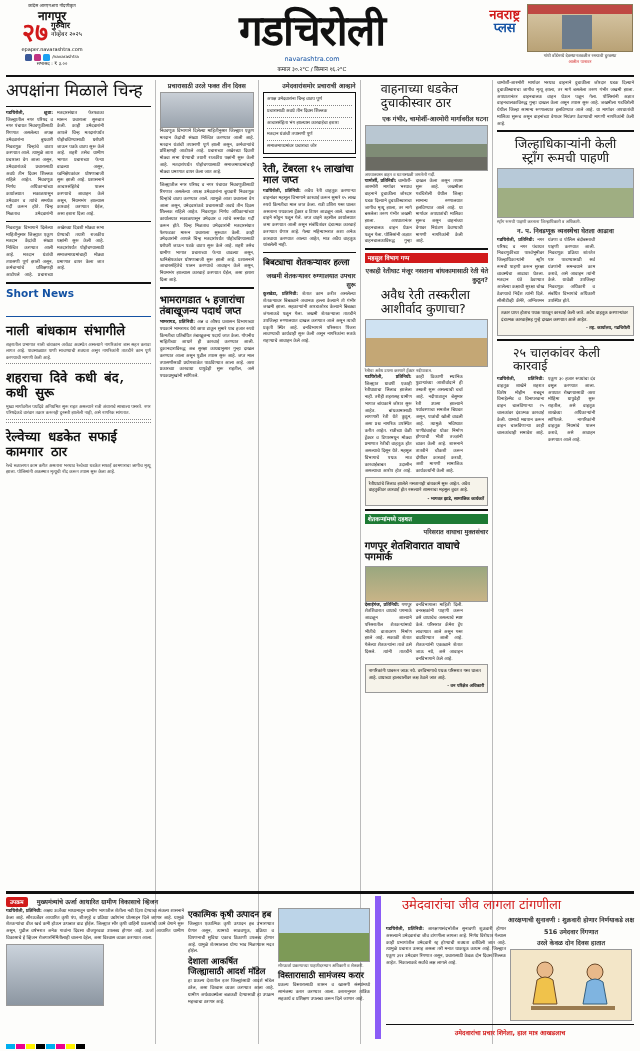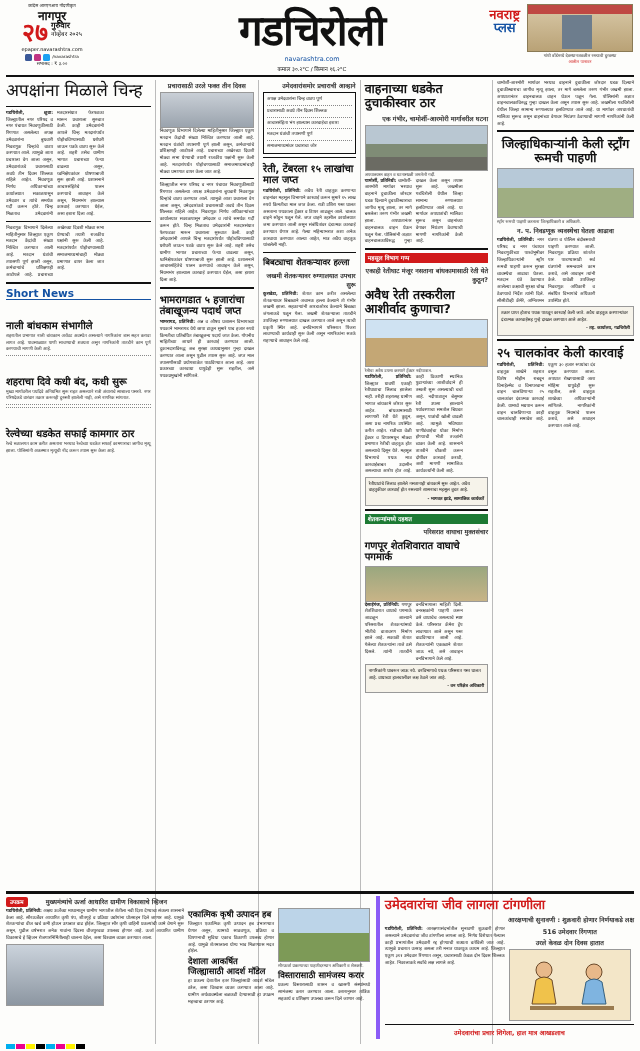--- a/index.html
+++ b/index.html
@@ -37,21 +37,21 @@
   
   .cols{display:flex;gap:4px;margin-top:3px;height:964px;}
   .col{display:flex;flex-direction:column;}
   .c1{width:150px;} .c2{width:98px;} .c3{width:96px;} .c4{width:128px;} .c5{width:142px;}
 
   .hr{border-top:1px solid #111;margin:3px 0;}
   .hr2{border-top:2px solid #111;margin:3px 0;}
   .vline{border-left:1px solid #bbb;}
 
   h1.head{font-size:17px;font-weight:normal;line-height:1.05;margin:2px 0 3px;}
-  h2.head{font-size:12.5px;font-weight:bold;line-height:1.1;margin:2px 0 3px;}
+  h2.head{font-size:12.5px;font-weight:normal;line-height:1.1;margin:2px 16px 3px;}
   h3.head{font-size:10px;font-weight:bold;line-height:1.12;margin:2px 0 3px;}
   h4.head{font-size:8.4px;font-weight:bold;line-height:1.15;margin:2px 0 2px;}
   .sub{font-size:6.4px;font-weight:bold;color:#333;margin:1px 0 2px;text-align:right;}
   .kicker{display:inline-block;background:#d11a1a;color:#fff;font-size:6px;font-weight:bold;padding:1px 3px;margin-bottom:2px;}
   .kicker.green{background:#1d7a34;}
 
   .body{font-size:4.5px;line-height:1.5;text-align:justify;color:#222;}
   .body.c2{column-count:2;column-gap:4px;}
   .dateline{font-size:4.6px;font-weight:bold;}
 
@@ -59,32 +59,32 @@
   .ph-road{background:linear-gradient(#b9c7d2 0 42%,#7f8c76 42% 70%,#6b6b63 70% 100%);}
   .ph-leopard{background:linear-gradient(#9aa77f,#c8b487);}
   .ph-people{background:linear-gradient(#b7c9d8 0 40%,#9fae82 40% 100%);}
   .ph-solar{background:linear-gradient(#bcd4e8 0 46%,#7d9a57 46% 100%);}
   .ph-men{background:linear-gradient(#c9cfd6,#9aa3ad);}
   .ph-cartoon{background:#f3e6c8;}
   .ph-sand{background:linear-gradient(#cfe2f2 0 40%,#c4a775 40% 100%);}
   .ph-portrait{background:linear-gradient(#cbd3dc,#8c96a1);}
   .cap{font-size:4.2px;color:#333;padding:1px 0;line-height:1.2;}
 
-  .shortnews .sn-title{display:flex;align-items:center;gap:3px;border-bottom:1.5px solid #1452a3;padding-bottom:0;}
+  .shortnews .sn-title{display:flex;align-items:center;gap:3px;border-bottom:1.5px solid #1452a3;padding-bottom:17px;}
   .sn-title .b{font-size:10.5px;font-weight:bold;color:#1452a3;}
-  .sn-item{font-size:10px;font-weight:bold;line-height:1.15;margin:20px 0 2px;}
+  .sn-item{font-size:13px;font-weight:bold;line-height:1.15;margin:8px 0 2px;font-family:Liberation Mono, monospace;}
   .sn-body{font-size:4.4px;line-height:1.45;text-align:justify;color:#333;}
 
   .quotebox{border:1px solid #999;background:#f6f3ea;padding:3px;font-size:4.4px;line-height:1.45;}
   .qname{font-size:4.4px;font-weight:bold;text-align:right;margin-top:2px;}
 
   .boxed{border:1px solid #111;padding:3px;}
   .dotline{border-top:1px dotted #888;margin:2px 0;}
 
-  .upkram{display:flex;align-items:center;gap:18px;}
+  .upkram{display:flex;align-items:center;gap:9px;}
   .upkram .tag{background:#d11a1a;color:#fff;font-size:5.5px;font-weight:bold;padding:1px 4px;border-radius:2px;}
 
   .cmyk{position:absolute;left:6px;bottom:2px;display:flex;gap:1px;}
   .cmyk span{width:9px;height:5px;display:block;}
   .tiny{font-size:4.2px;line-height:1.4;}
   .center{text-align:center;}
   .mt2{margin-top:2px;} .mt3{margin-top:3px;}
   .redtxt{color:#d11a1a;} .bluetxt{color:#1452a3;}
   .bar{height:3px;background:#111;margin:2px 0;}
 </style>
@@ -304,21 +304,21 @@
           </div>
           <div style="width:92px">
             <div class="photo ph-solar" style="height:52px"></div>
             <div class="cap">सौरऊर्जा प्रकल्पाच्या पाहणीदरम्यान अधिकारी व शेतकरी.</div>
             <h4 class="head">विस्तारासाठी सामंजस्य करार</h4>
             <div class="body">प्रकल्प विस्तारासाठी शासन व खासगी संस्थांमध्ये सामंजस्य करार करण्यात आला. करारानुसार तांत्रिक सहकार्य व प्रशिक्षण उपलब्ध करून दिले जाणार आहे.</div>
           </div>
         </div>
       </div>
 
-      <div style="width:250px;border-left:4px solid #8b5cf6;padding-left:5px">
+      <div style="width:250px;border-left:6px solid #8b5cf6;padding-left:5px">
         <h2 class="head redtxt" style="font-size:13px">उमेदवारांचा जीव लागला टांगणीला</h2>
         <div class="sub">आरक्षणाची सुनावणी : शुक्रवारी होणार निर्णयाकडे लक्ष</div>
         <div style="display:flex;gap:4px;">
           <div style="width:120px">
             <div class="body">
               <span class="dateline">गडचिरोली, प्रतिनिधी:</span>
               <span>आरक्षणासंदर्भातील सुनावणी शुक्रवारी होणार असल्याने उमेदवारांचा जीव टांगणीला लागला आहे. निर्णय विरोधात गेल्यास काही प्रभागांतील उमेदवारी रद्द होण्याची शक्यता वर्तविली जात आहे. त्यामुळे प्रचारात उत्साह असला तरी मनात धाकधूक कायम आहे. जिल्ह्यात एकूण ३११ उमेदवार रिंगणात असून, प्रचारासाठी केवळ दोन दिवस शिल्लक आहेत. निकालाकडे सर्वांचे लक्ष लागले आहे.</span>
             </div>
           </div>
           <div style="width:122px">

